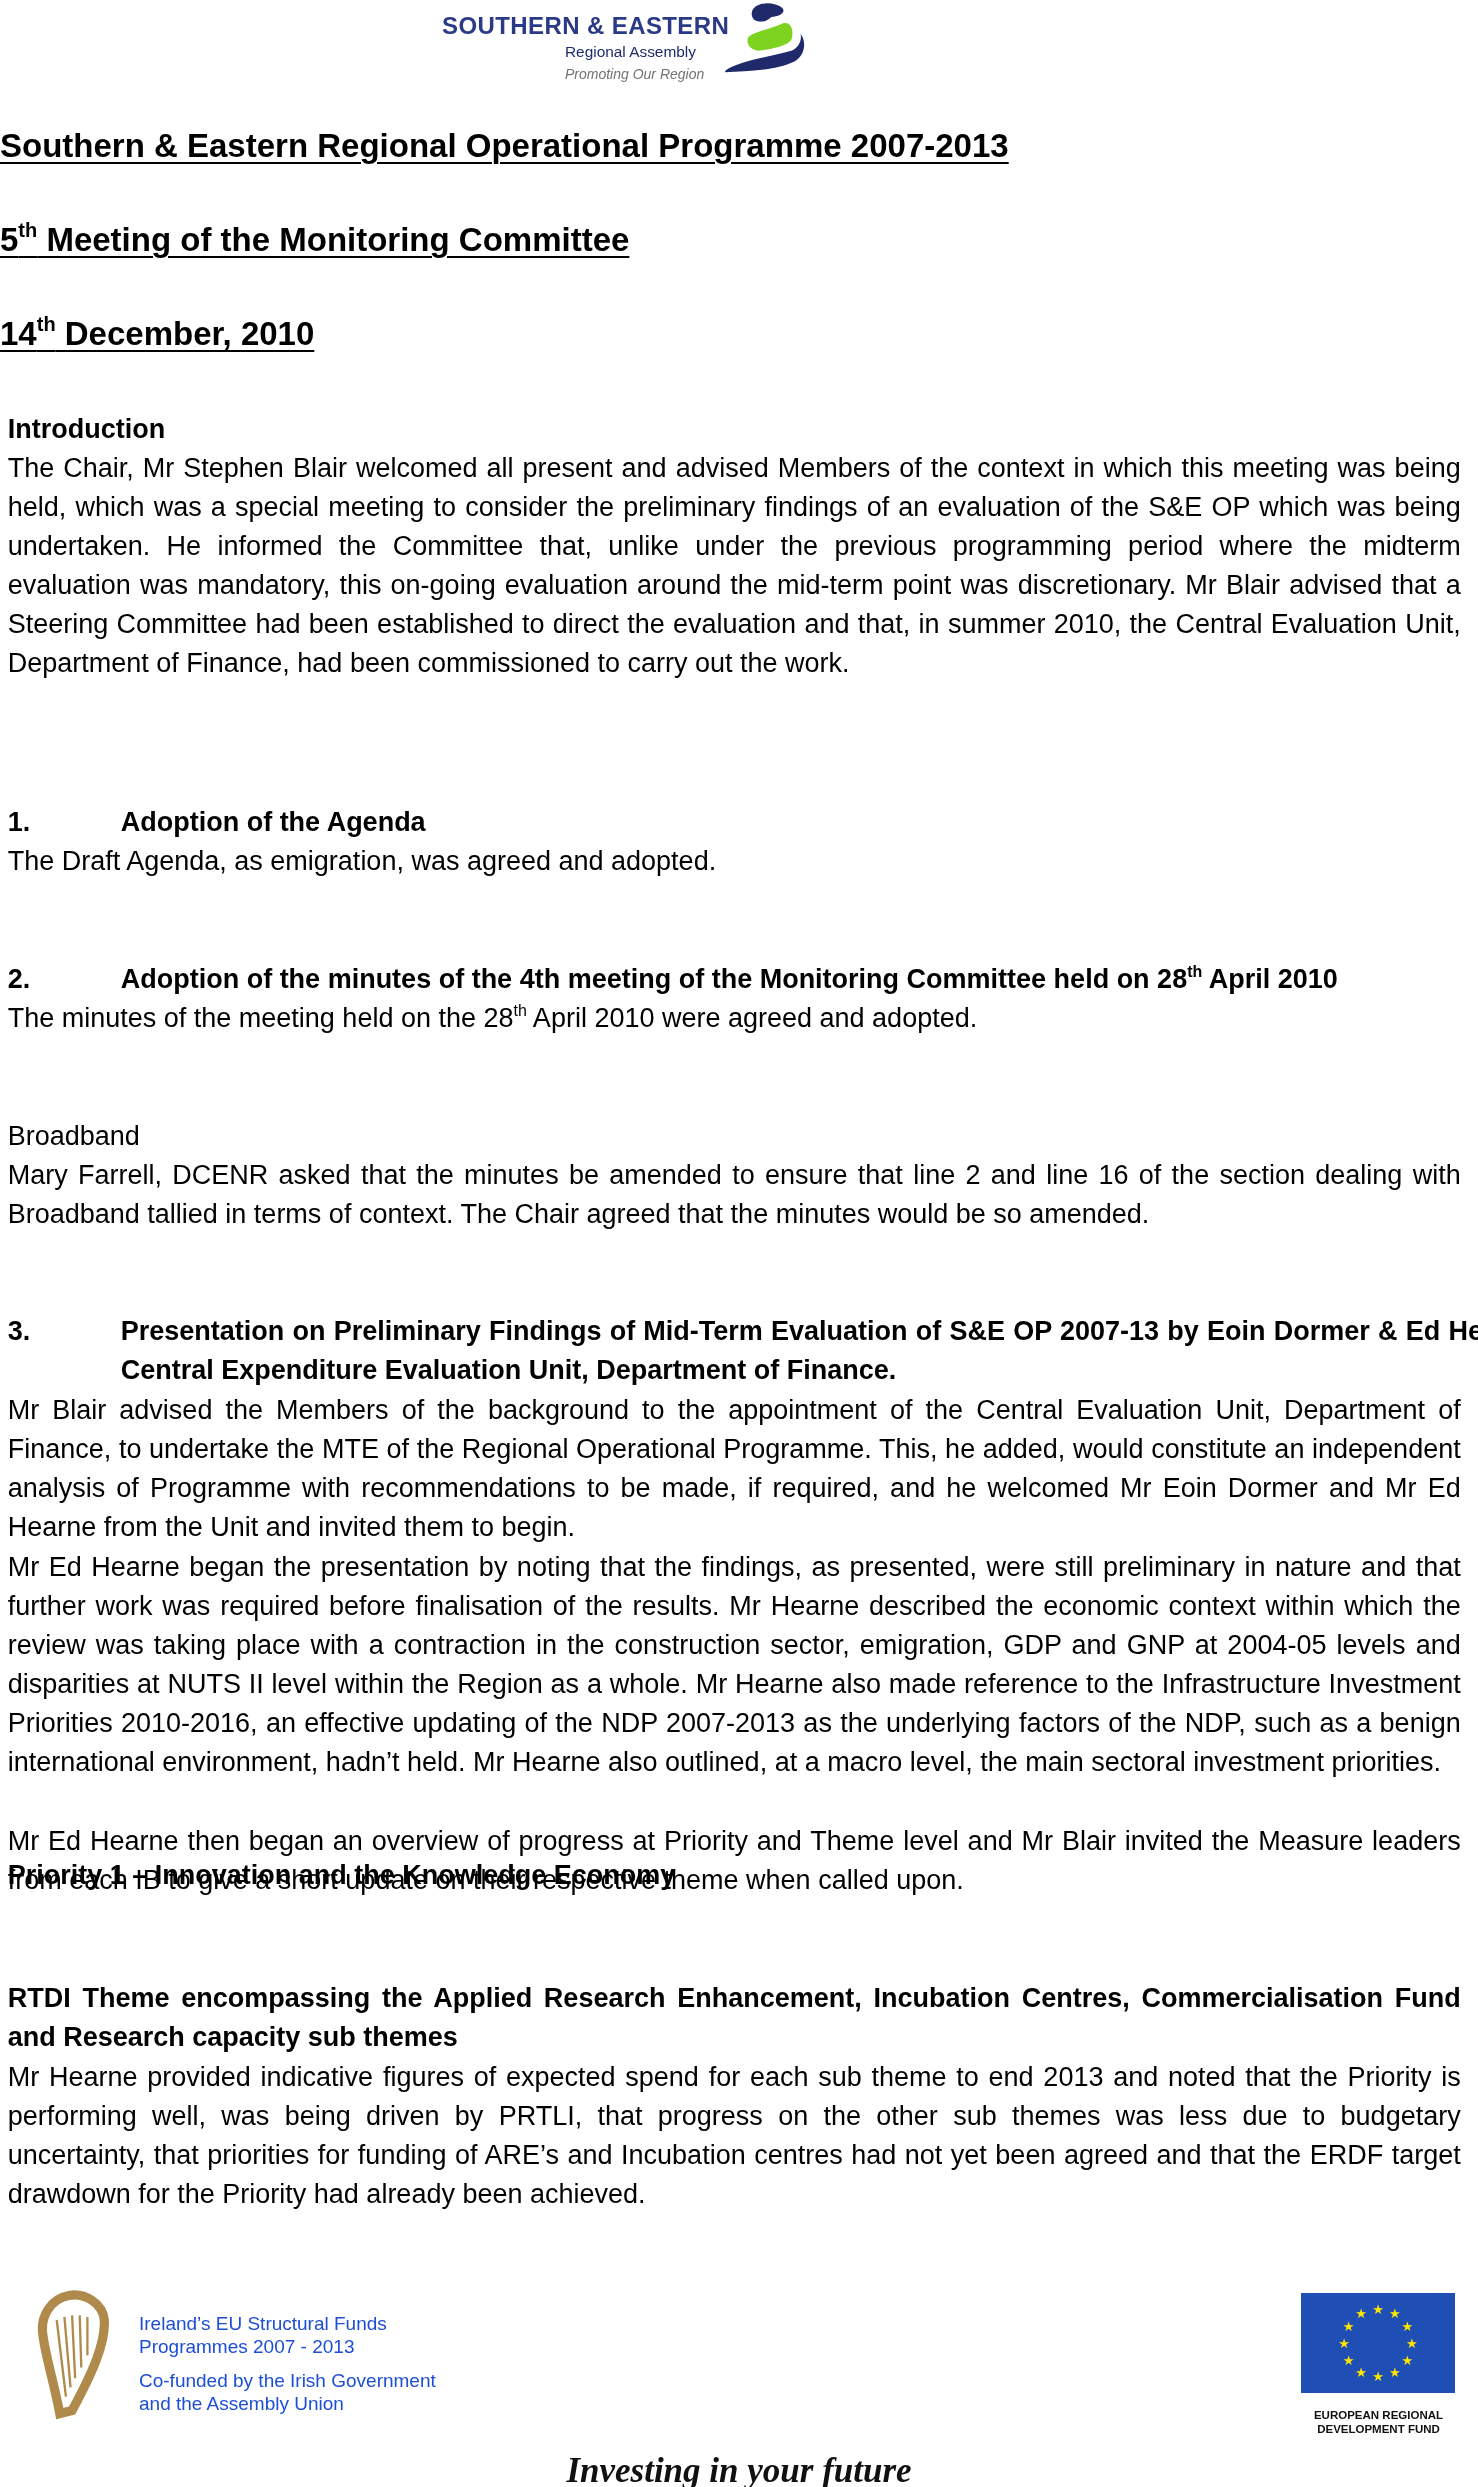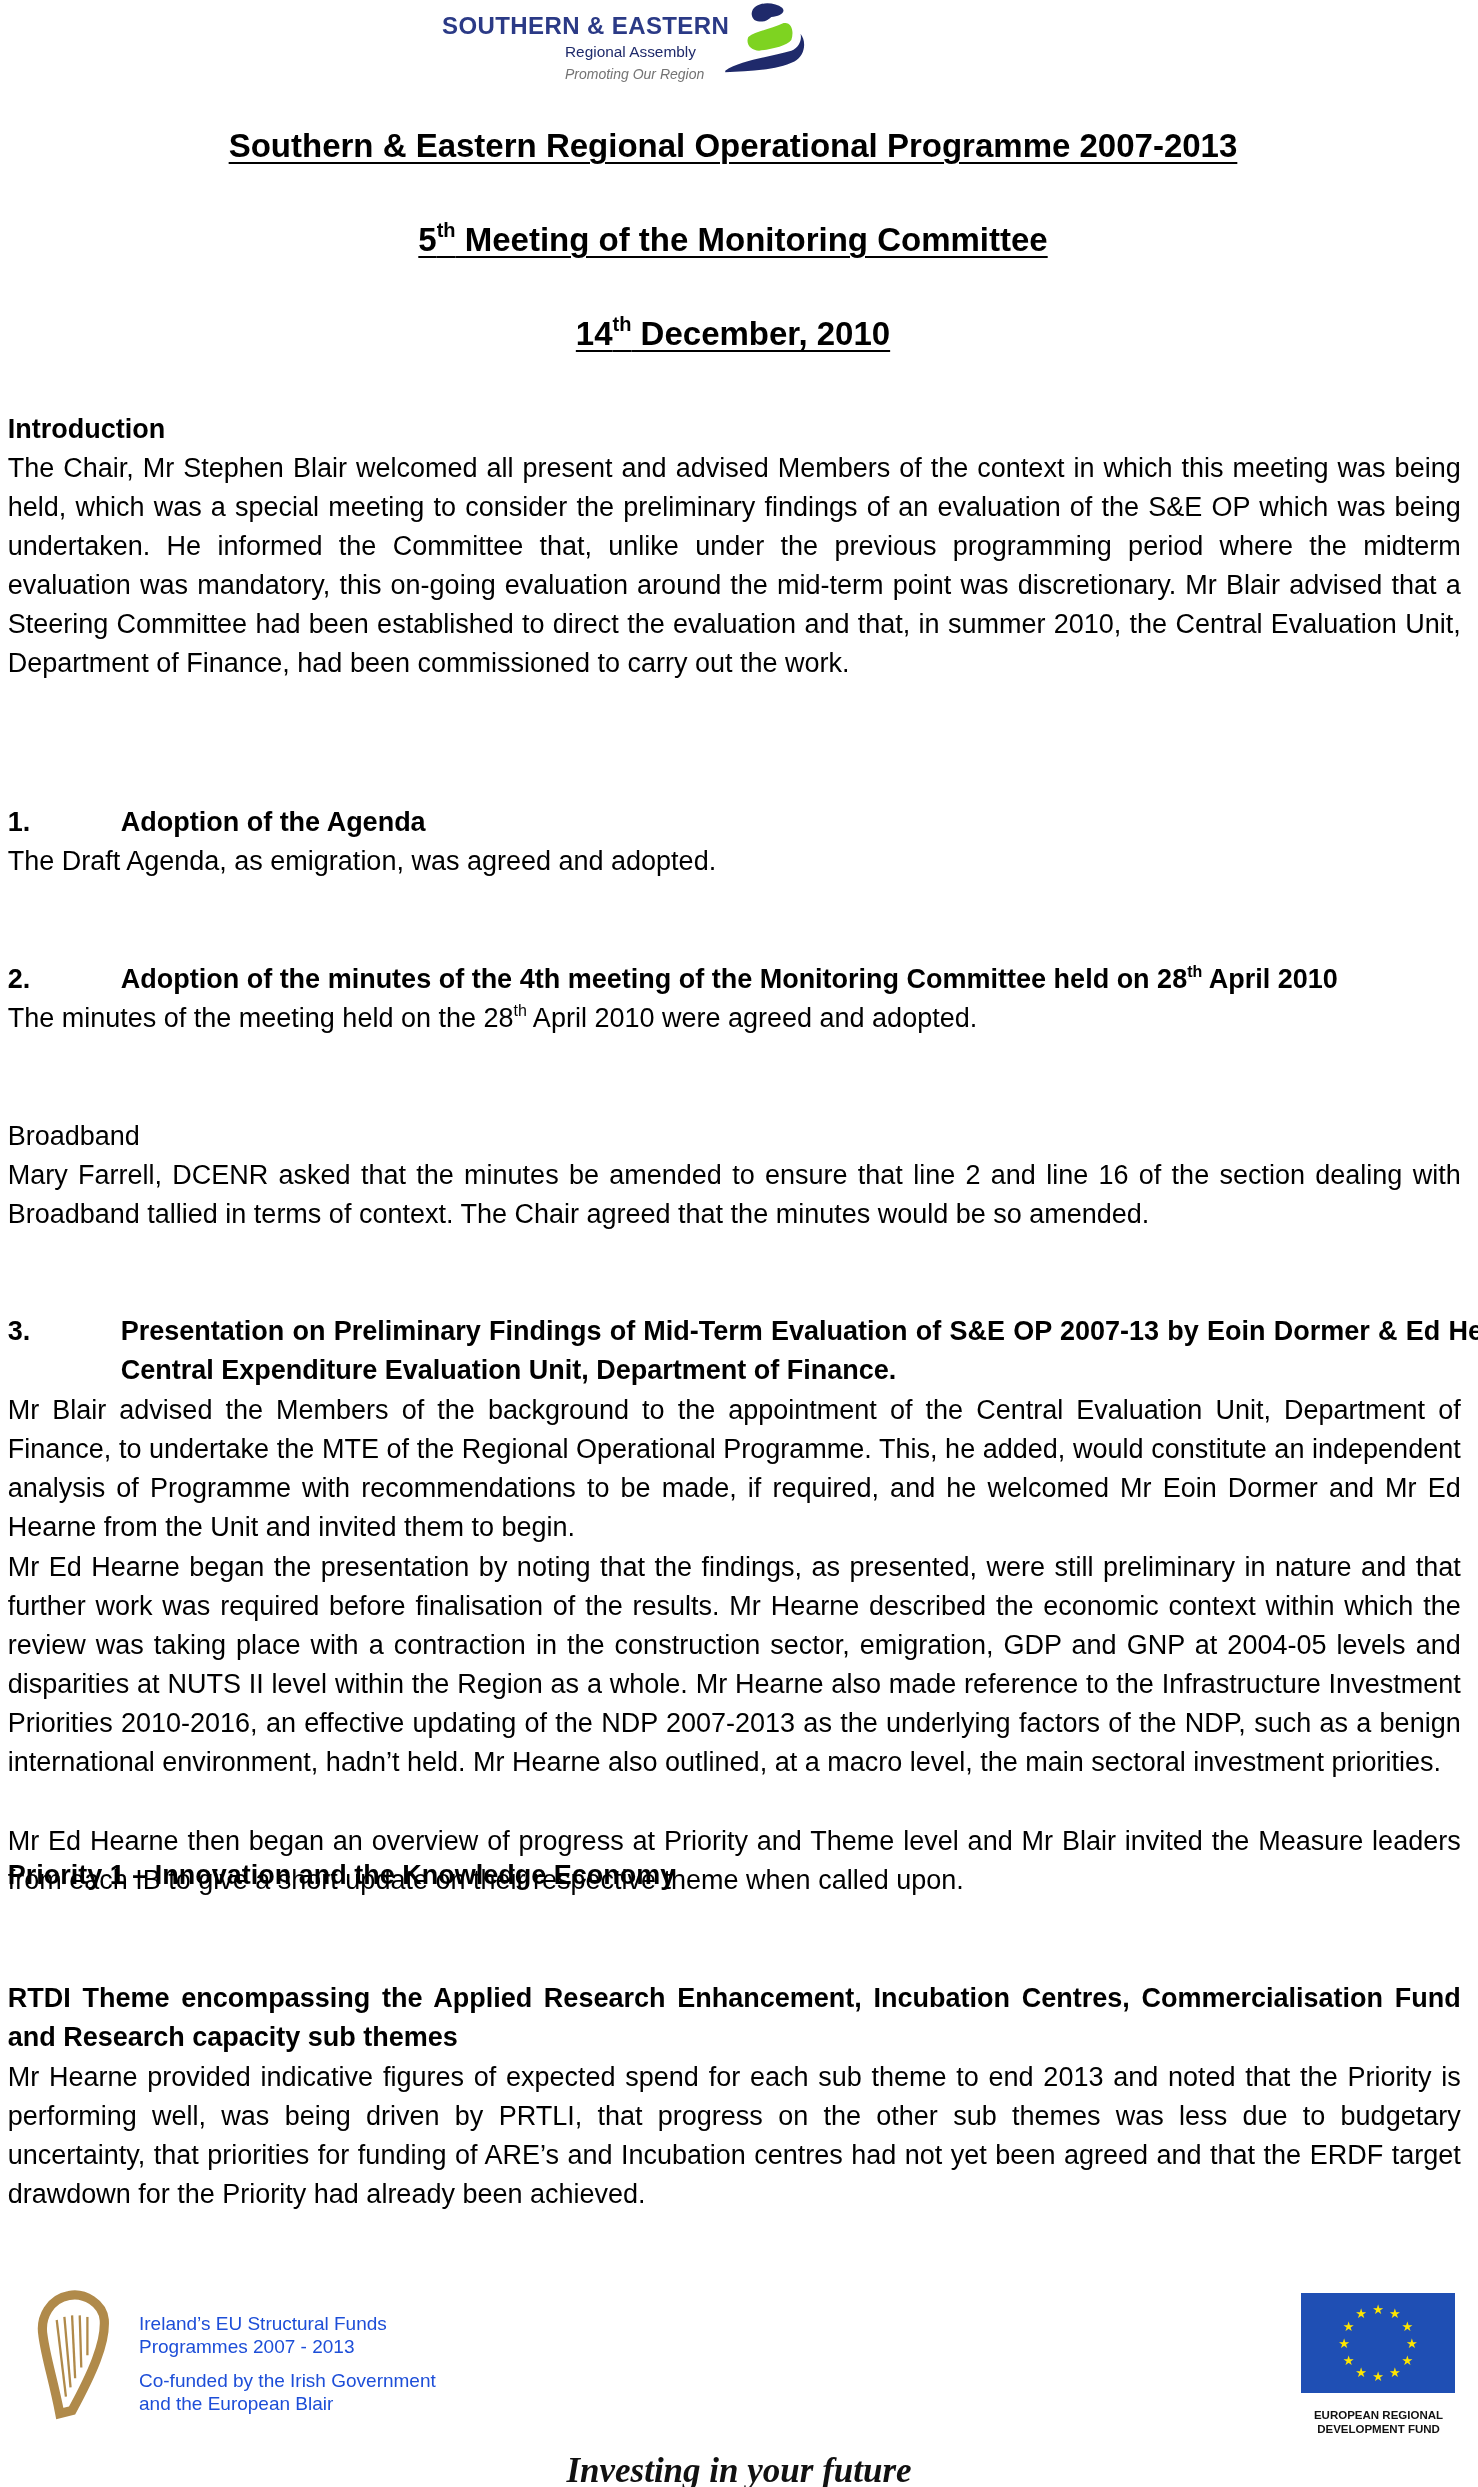--- a/index.html
+++ b/index.html
@@ -9,21 +9,21 @@
 
   
   .logo { position: absolute; left: 442px; top: 0; width: 385px; height: 86px; }
   .logo .name { position: absolute; left: 0; top: 12.3px; font-size: 24px; font-weight: bold;
                 color: #2b3a86; letter-spacing: 0.4px; white-space: nowrap; }
   .logo .sub { position: absolute; left: 123px; top: 43px; font-size: 15.4px; color: #1f2a6b; white-space: nowrap; }
   .logo .tag { position: absolute; left: 123px; top: 66px; font-size: 14px; font-style: italic; color: #737373; white-space: nowrap; }
   .logo svg { position: absolute; left: 283px; top: 0; }
 
   
-  .title { position: absolute; left: 0; width: 1466px; text-align: center; font-weight: bold;
+  .title { position: absolute; left: 0; width: 1466px; font-weight: bold;
            font-size: 33px; text-decoration: underline; text-decoration-thickness: 2.3px;
            text-underline-offset: 4.6px; white-space: nowrap; }
   .title sup { font-size: 20px; vertical-align: 0; position: relative; top: -14px; }
 
   
   .txt { position: absolute; left: 7.7px; width: 1453px; font-size: 27px; line-height: 39px; }
   .just { text-align: justify; text-align-last: left; }
   .bold { font-weight: bold; }
   .num { display: inline-block; width: 113px; }
   .hang { padding-left: 113px; text-indent: -113px; }
@@ -89,21 +89,21 @@
       <line x1="64" y1="34" x2="68" y2="116"></line>
         <line x1="74" y1="34" x2="76" y2="102"></line>
       <line x1="84" y1="36" x2="84" y2="86"></line>
     </g>
   </svg>
   <div class="funds">
     <div>Ireland’s EU Structural Funds</div>
     <div>Programmes 2007 - 2013</div>
     <div class="gap"></div>
     <div>Co-funded by the Irish Government</div>
-    <div>and the European Blair</div>
+    <div>and the Assembly Union</div>
   </div>
 
   <div class="eu">
     <svg width="154" height="100" viewBox="0 0 200 130" id="eu-stars">
         <text x="100" y="27" text-anchor="middle" font-size="17" fill="#ffe600">★</text>
         <text x="122" y="32.894882233484694" text-anchor="middle" font-size="17" fill="#ffe600">★</text>
         <text x="138.1051177665153" y="49" text-anchor="middle" font-size="17" fill="#ffe600">★</text>
         <text x="144" y="71" text-anchor="middle" font-size="17" fill="#ffe600">★</text>
         <text x="138.10511776651532" y="93" text-anchor="middle" font-size="17" fill="#ffe600">★</text>
         <text x="122" y="109.1051177665153" text-anchor="middle" font-size="17" fill="#ffe600">★</text>

